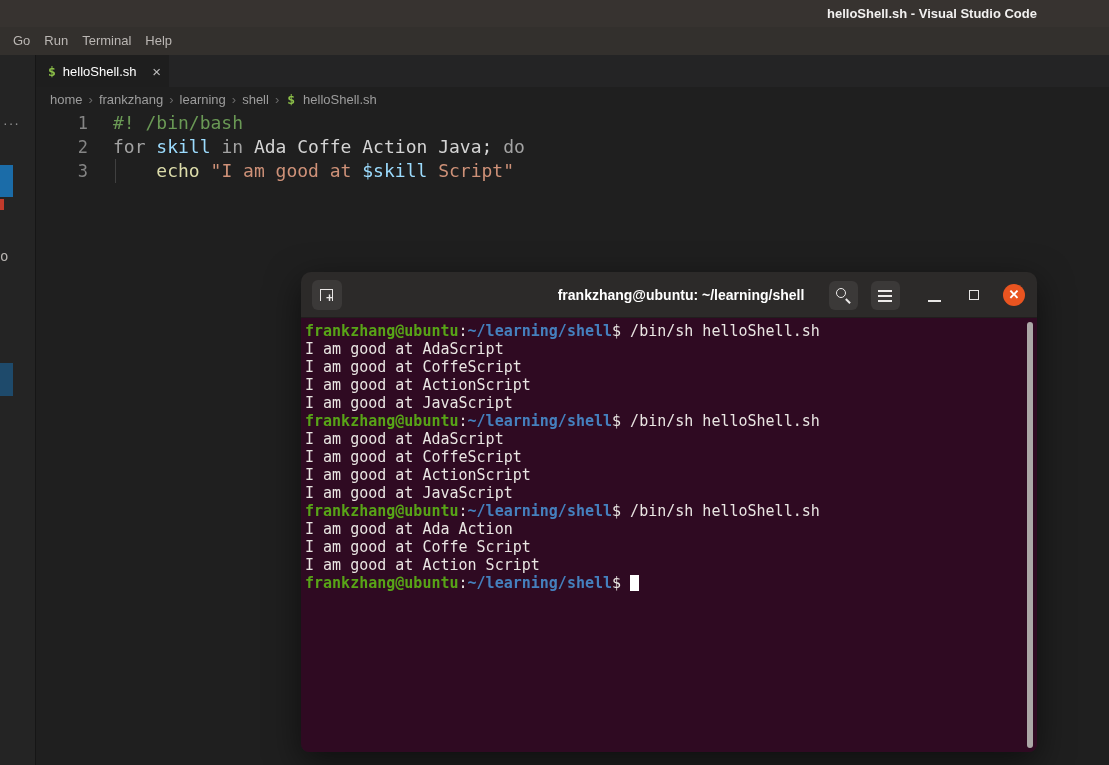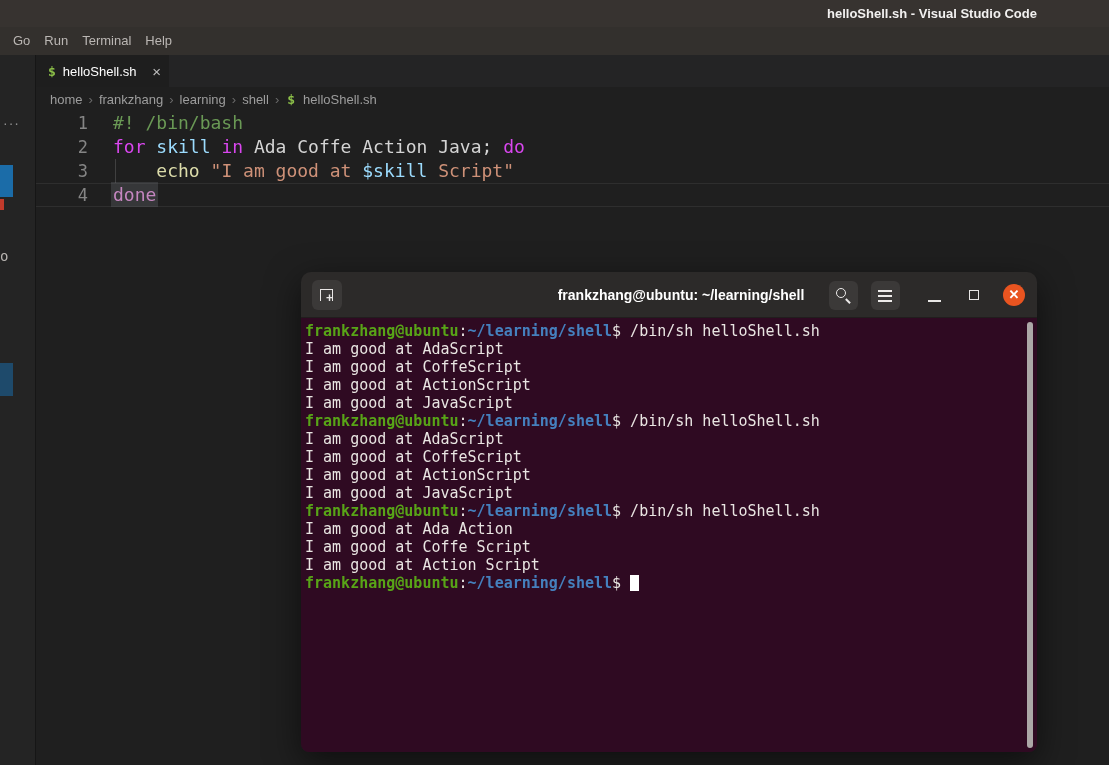--- a/index.html
+++ b/index.html
@@ -44,21 +44,21 @@
 
   
   .editor-lines { position:absolute; left:36px; top:111px; width:1073px; }
   .eline { position:relative; height:24px; line-height:24px; white-space:pre;
     font-family:"DejaVu Sans Mono", monospace; font-size:18px; }
   .eline.current { border-top:1px solid #2E2E2E; border-bottom:1px solid #2E2E2E; line-height:22px; }
   .lnum { display:inline-block; width:52px; text-align:right; color:#858585; font-size:17px;
     vertical-align:top; }
   .lcode { display:inline-block; margin-left:25px; vertical-align:top; }
   .iguide { position:absolute; left:79px; top:0; width:1px; height:24px; background:#404040; }
-  .tk-cm { color:#6A9955; } .tk-kw { color:#d946ef; } .tk-vr { color:#9CDCFE; }
+  .tk-cm { color:#6A9955; } .tk-kw { color:#a3a3a3; } .tk-vr { color:#9CDCFE; }
   .tk-pl { color:#D4D4D4; } .tk-fn { color:#DCDCAA; } .tk-st { color:#CE9178; }
   .tk-kwh { color:#C586C0; background:rgba(115,120,125,0.28); box-shadow:0 0 0 2px rgba(115,120,125,0.28); }
 
   
   .terminal { position:absolute; left:301px; top:272px; width:736px; height:480px;
     border-radius:10px 10px 8px 8px; box-shadow:0 10px 34px rgba(0,0,0,0.55); }
   .t-header { position:absolute; left:0; top:0; width:736px; height:46px; background:#2C2A29;
     border-radius:10px 10px 0 0; border-bottom:1px solid #211E1D; }
   .t-btn { position:absolute; top:8px; width:30px; height:30px; background:#3B3938; border-radius:6px; }
   .newtab-btn { left:11px; }
@@ -136,21 +136,20 @@
       <span class="crumb">shell</span>
       <span class="chevron">›</span>
       <span class="crumb-file-icon">$</span>
       <span class="crumb">helloShell.sh</span>
     </div>
 
   <div class="editor-lines">
       <div class="eline"><span class="lnum">1</span><span class="lcode"><span class="tk-cm">#! /bin/bash</span></span></div>
       <div class="eline"><span class="lnum">2</span><span class="lcode"><span class="tk-kw">for</span><span class="tk-pl"> </span><span class="tk-vr">skill</span><span class="tk-pl"> </span><span class="tk-kw">in</span><span class="tk-pl"> Ada Coffe Action Java; </span><span class="tk-kw">do</span></span></div>
       <div class="eline"><span class="iguide"></span><span class="lnum">3</span><span class="lcode"><span class="tk-pl">    </span><span class="tk-fn">echo</span><span class="tk-pl"> </span><span class="tk-st">"I am good at </span><span class="tk-vr">$skill</span><span class="tk-st"> Script"</span></span></div>
-      <div class="eline current"><span class="lnum">4</span><span class="lcode"><span class="tk-kwh">done</span></span></div>
     </div>
 
   <div class="terminal">
     <div class="t-header">
       <div class="t-btn newtab-btn">
         <span class="tabplus-box"></span>
         <span class="tabplus-plus">+</span>
       </div>
       <div class="t-title">frankzhang@ubuntu: ~/learning/shell</div>
       <div class="t-btn search-btn">

